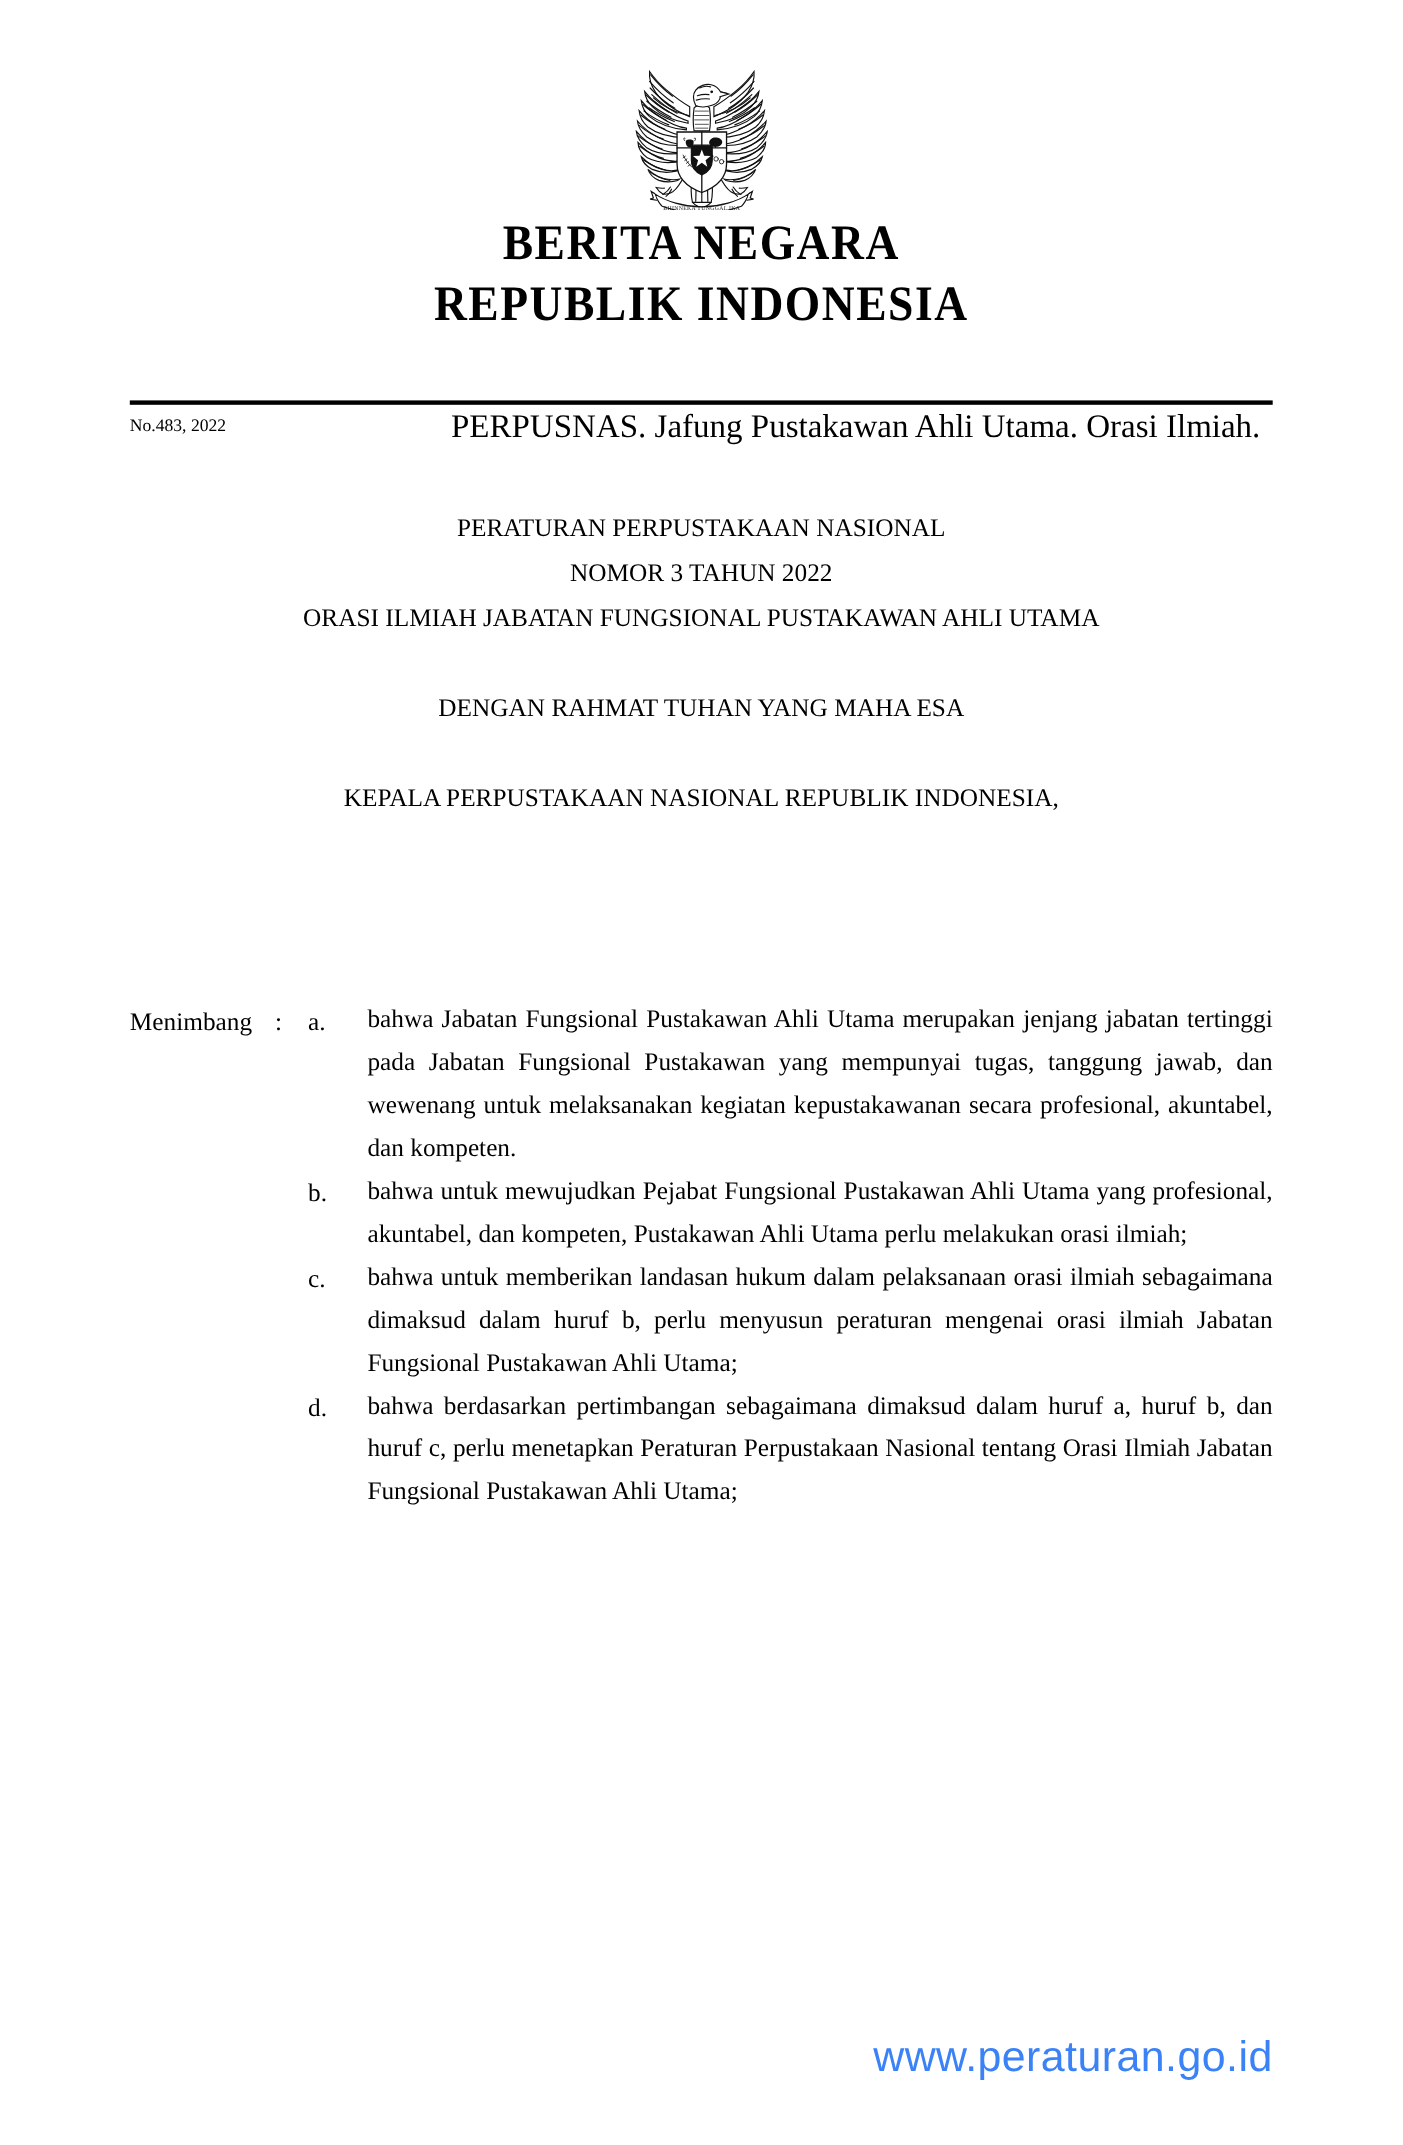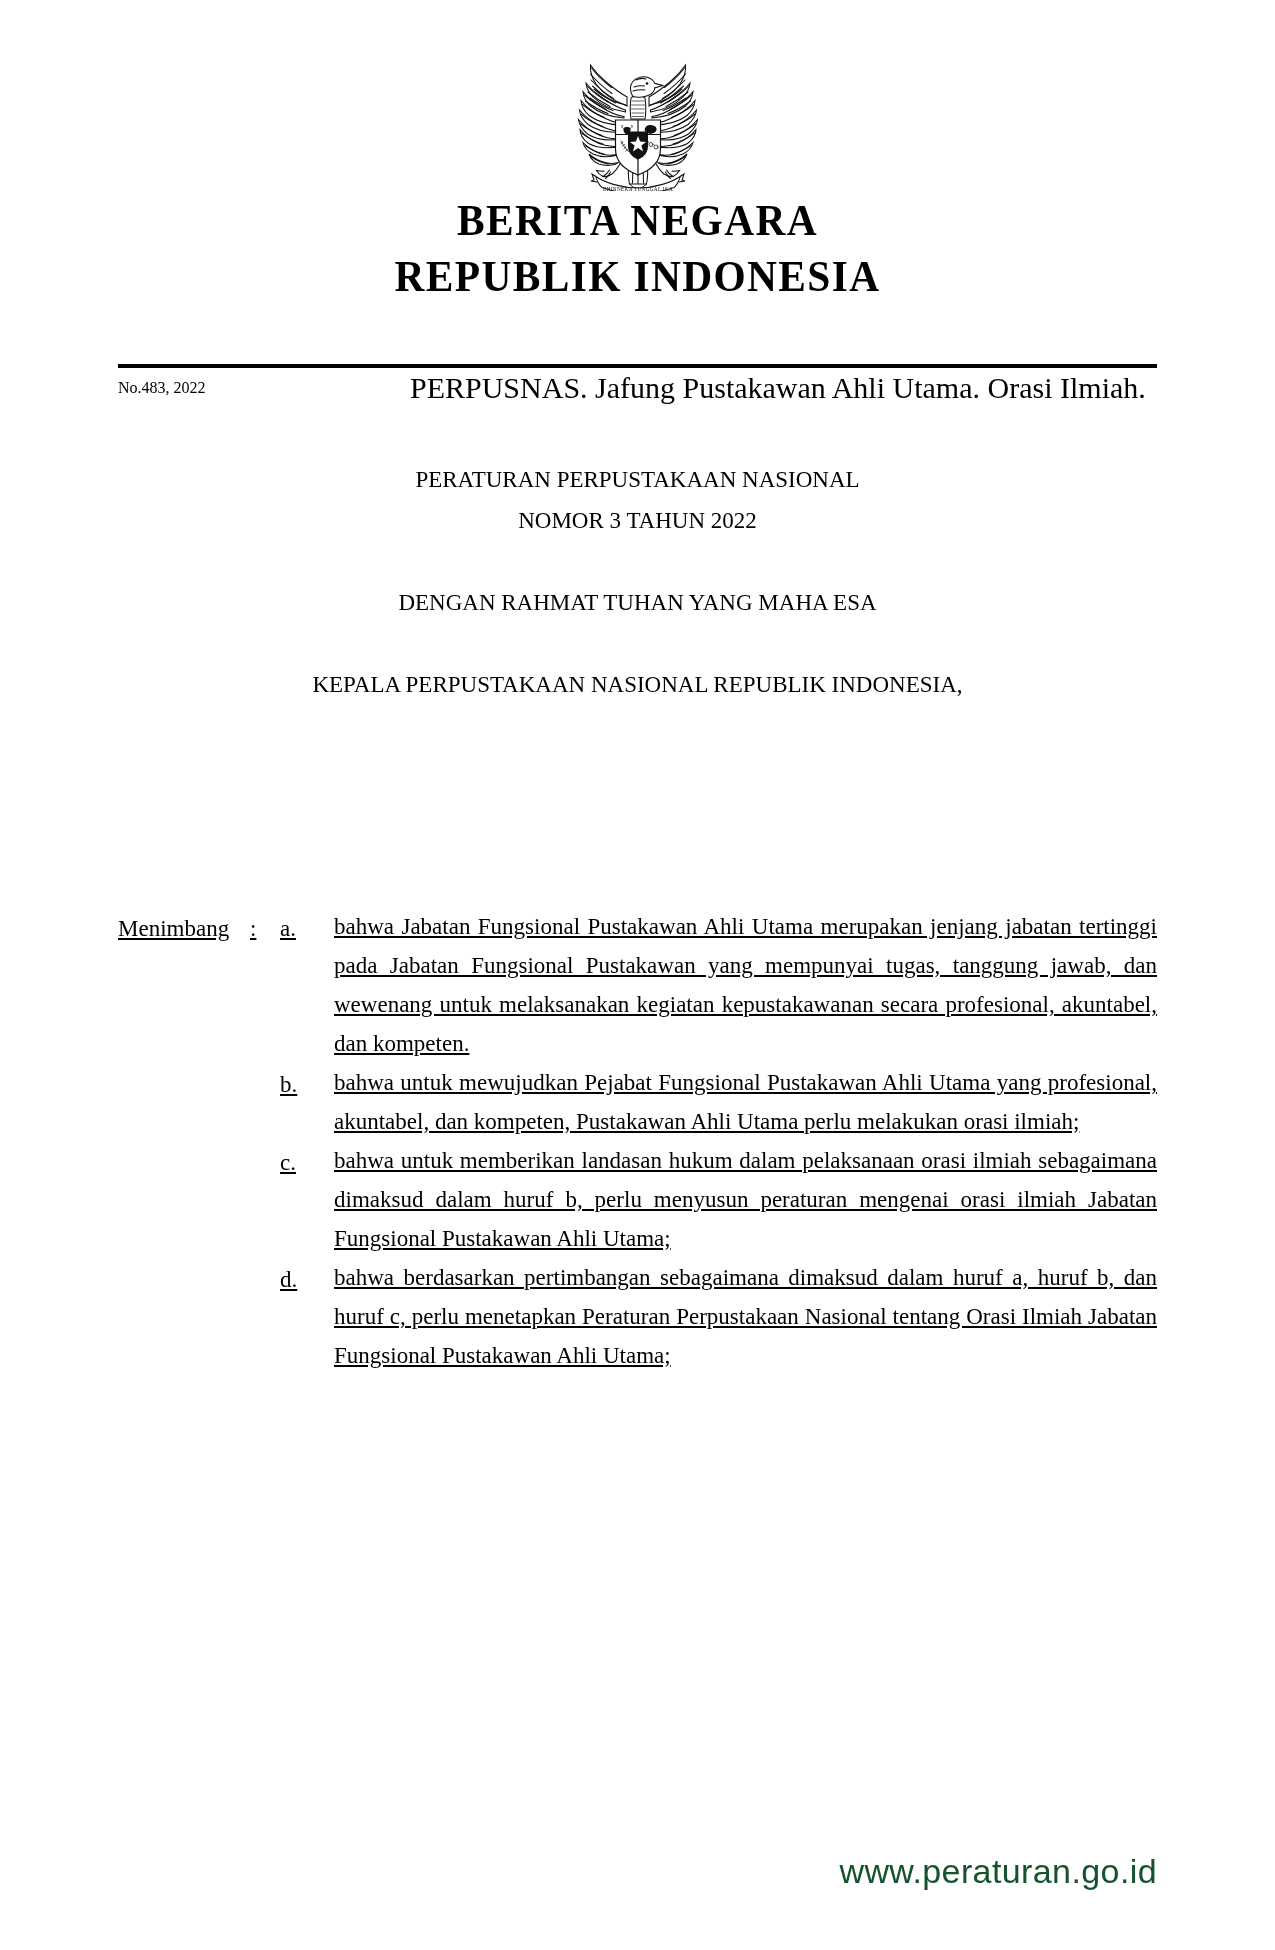--- a/index.html
+++ b/index.html
@@ -107,21 +107,20 @@
   
   .considering {
     position: absolute;
     top: 895px;
     left: 118px;
     right: 118px;
   }
   .cons-row {
     display: flex;
     align-items: flex-start;
-    text-decoration: underline;
   }
   .cons-label {
     flex: 0 0 132px;
     width: 132px;
     font-size: 23px;
     line-height: 43px;
     white-space: nowrap;
   }
   .cons-colon {
     flex: 0 0 30px;
@@ -149,23 +148,23 @@
   }
 
   
   .footer {
     position: absolute;
     left: 0;
     right: 118px;
     top: 1840px;
     text-align: right;
     font-family: "Liberation Sans", "DejaVu Sans", sans-serif;
-    font-size: 34px;
+    font-size: 39px;
     line-height: 38px;
-    color: #14532d;
+    color: #3b82f6;
     letter-spacing: 0.4px;
   }
 </style>
 </head>
 <body>
 
 <div class="page">
 
   <div class="emblem-wrap">
     <svg viewBox="0 0 300 290" aria-label="Garuda Pancasila">
@@ -310,20 +309,21 @@
   <div class="rule"></div>
 
   <div class="header-row">
     <div class="header-no">No.483, 2022</div>
     <div class="header-subject">PERPUSNAS. Jafung Pustakawan Ahli Utama. Orasi Ilmiah.</div>
   </div>
 
   <div class="title-block">
     <div class="tline">PERATURAN PERPUSTAKAAN NASIONAL</div>
     <div class="tline">NOMOR 3 TAHUN 2022</div>
+    <div class="tline">ORASI ILMIAH JABATAN FUNGSIONAL PUSTAKAWAN AHLI UTAMA</div>
     <div class="gap-1"></div>
     <div class="tline">DENGAN RAHMAT TUHAN YANG MAHA ESA</div>
     <div class="gap-2"></div>
     <div class="tline">KEPALA PERPUSTAKAAN NASIONAL REPUBLIK INDONESIA,</div>
   </div>
 
   <div class="considering">
 
     <div class="cons-row">
       <div class="cons-label">Menimbang</div>

